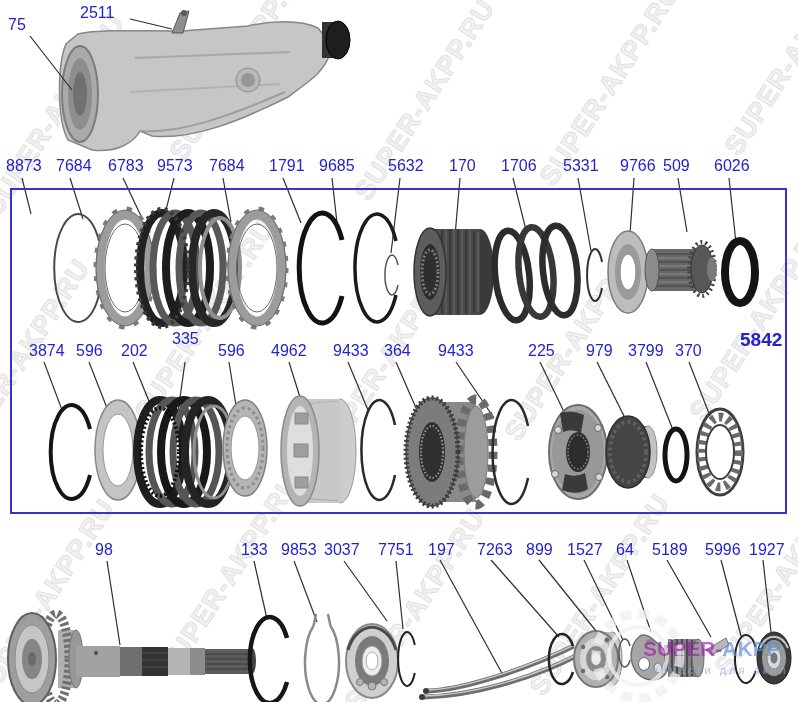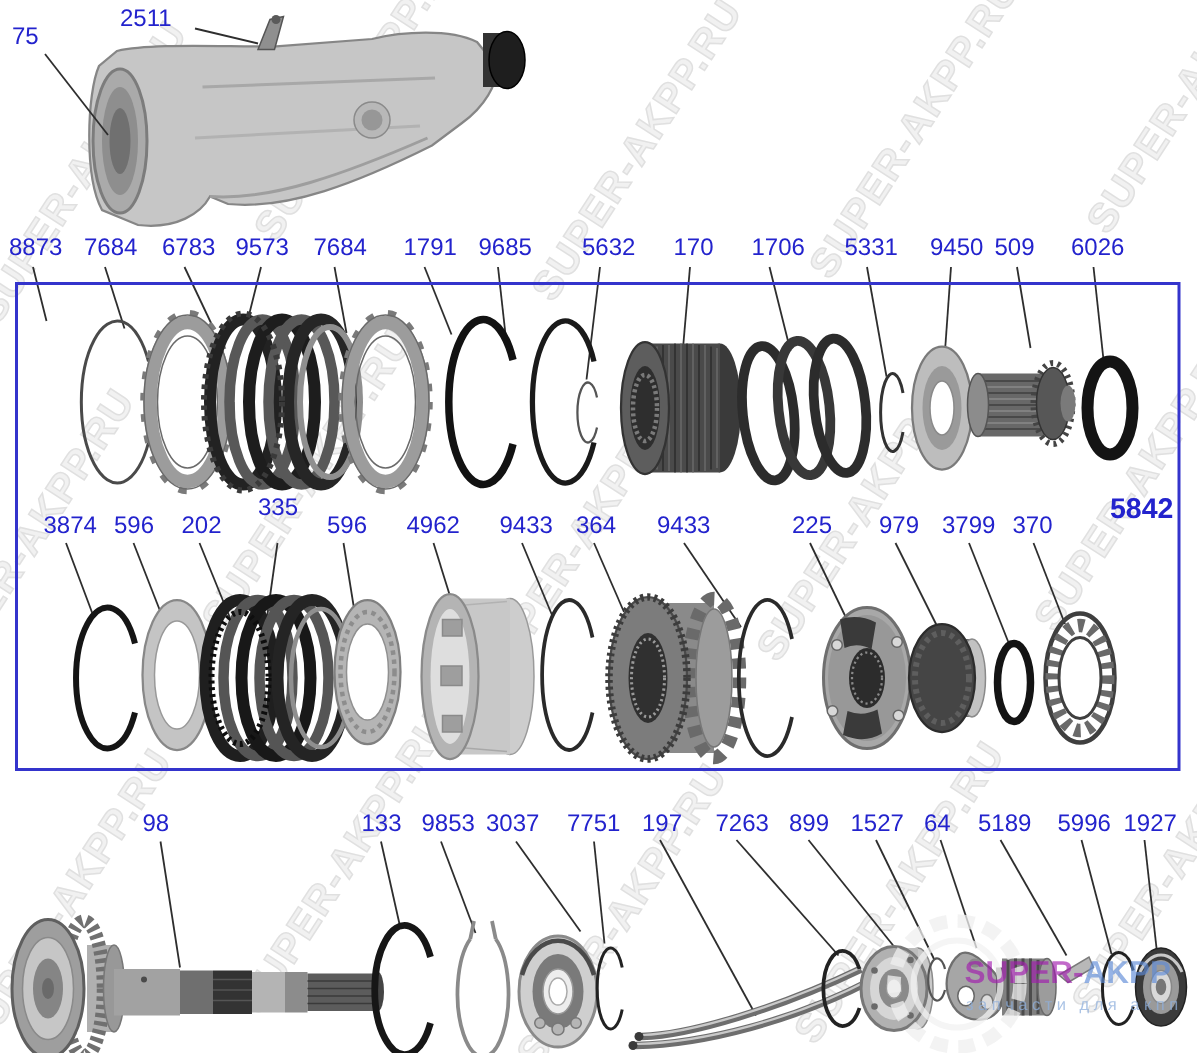--- a/index.html
+++ b/index.html
@@ -382,21 +382,21 @@
   <span class="lbl" style="left:56px;top:157px">7684</span>
   <span class="lbl" style="left:108px;top:157px">6783</span>
   <span class="lbl" style="left:157px;top:157px">9573</span>
   <span class="lbl" style="left:209px;top:157px">7684</span>
   <span class="lbl" style="left:269px;top:157px">1791</span>
   <span class="lbl" style="left:319px;top:157px">9685</span>
   <span class="lbl" style="left:388px;top:157px">5632</span>
   <span class="lbl" style="left:449px;top:157px">170</span>
   <span class="lbl" style="left:501px;top:157px">1706</span>
   <span class="lbl" style="left:563px;top:157px">5331</span>
-  <span class="lbl" style="left:620px;top:157px">9450</span>
+  <span class="lbl" style="left:620px;top:157px">9766</span>
   <span class="lbl" style="left:663px;top:157px">509</span>
   <span class="lbl" style="left:714px;top:157px">6026</span>
 
   <span class="lbl" style="left:29px;top:342px">3874</span>
   <span class="lbl" style="left:76px;top:342px">596</span>
   <span class="lbl" style="left:121px;top:342px">202</span>
   <span class="lbl" style="left:172px;top:330px">335</span>
   <span class="lbl" style="left:218px;top:342px">596</span>
   <span class="lbl" style="left:271px;top:342px">4962</span>
   <span class="lbl" style="left:333px;top:342px">9433</span>

